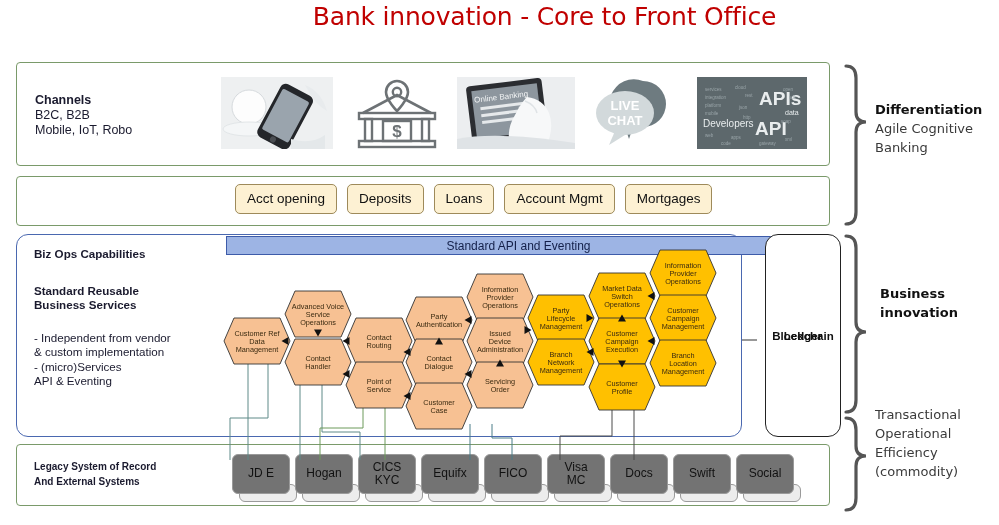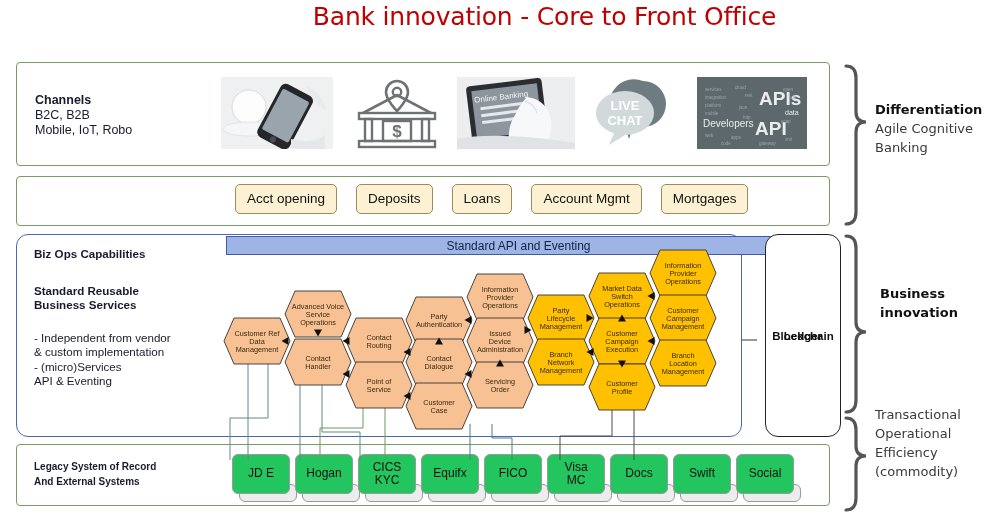--- a/index.html
+++ b/index.html
@@ -75,21 +75,21 @@
     position: absolute;
     left: 18px; top: 8px;
     font-size: 11.5px;
     line-height: 14px;
     color: #1a1a2e;
   }
   .soe-chips {
     position: absolute;
     left: 218px; top: 7px;
     display: flex;
-    gap: 19px;
+    gap: 10px;
   }
   .chip {
     background: #FDF1D3;
     border: 1.1px solid #9e8a5a;
     border-radius: 5px;
     font-size: 13.5px;
     color: #111;
     padding: 6px 11px 7px 11px;
     white-space: nowrap;
     line-height: 15px;
@@ -174,21 +174,21 @@
   }
   .legacy-chips {
     position: absolute;
     left: 215px; top: 9px;
     display: flex;
     gap: 5px;
   }
   .lchip-wrap { position: relative; }
   .lchip {
     position: relative;
-    background: #22c55e;
+    background: #737373;
     border: 1px solid #9a9a9a;
     border-radius: 6px;
     font-size: 12px;
     color: #111;
     width: 58px;
     height: 40px;
     box-sizing: border-box;
     display: flex;
     align-items: center;
     justify-content: center;

